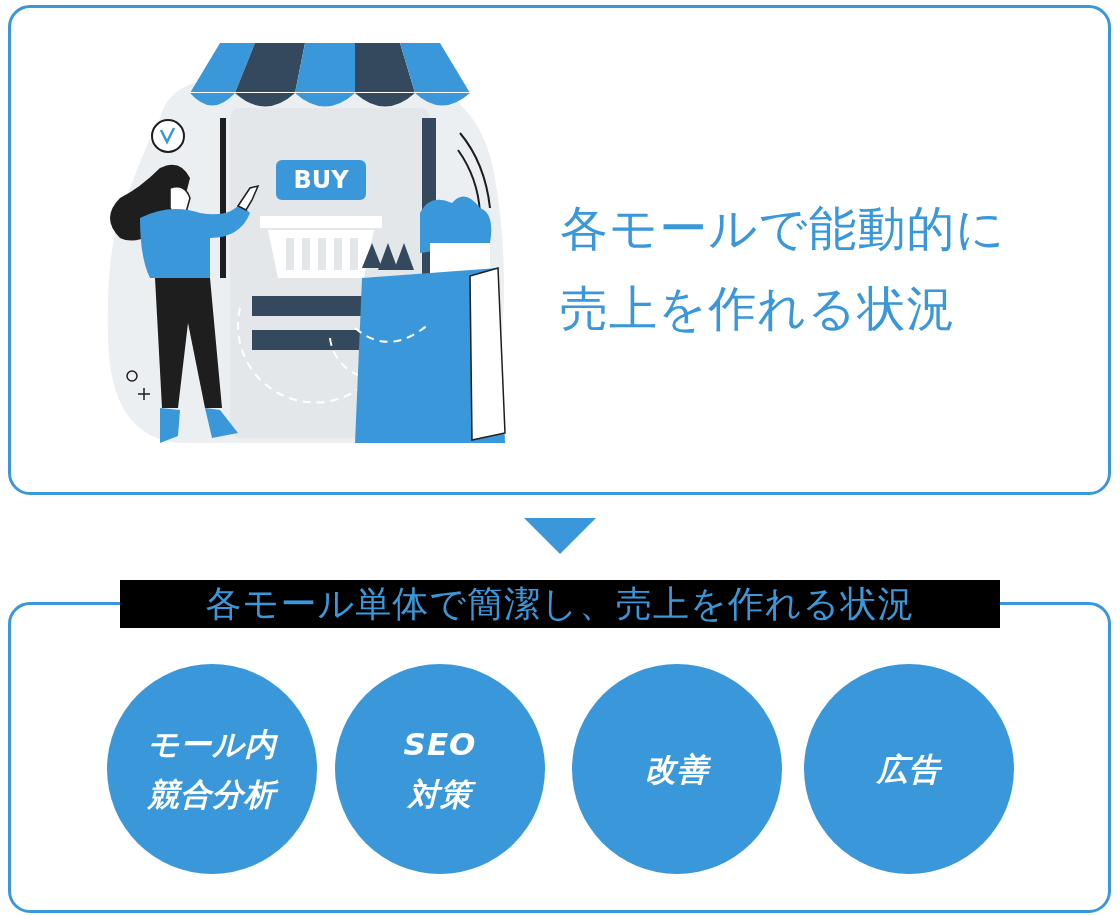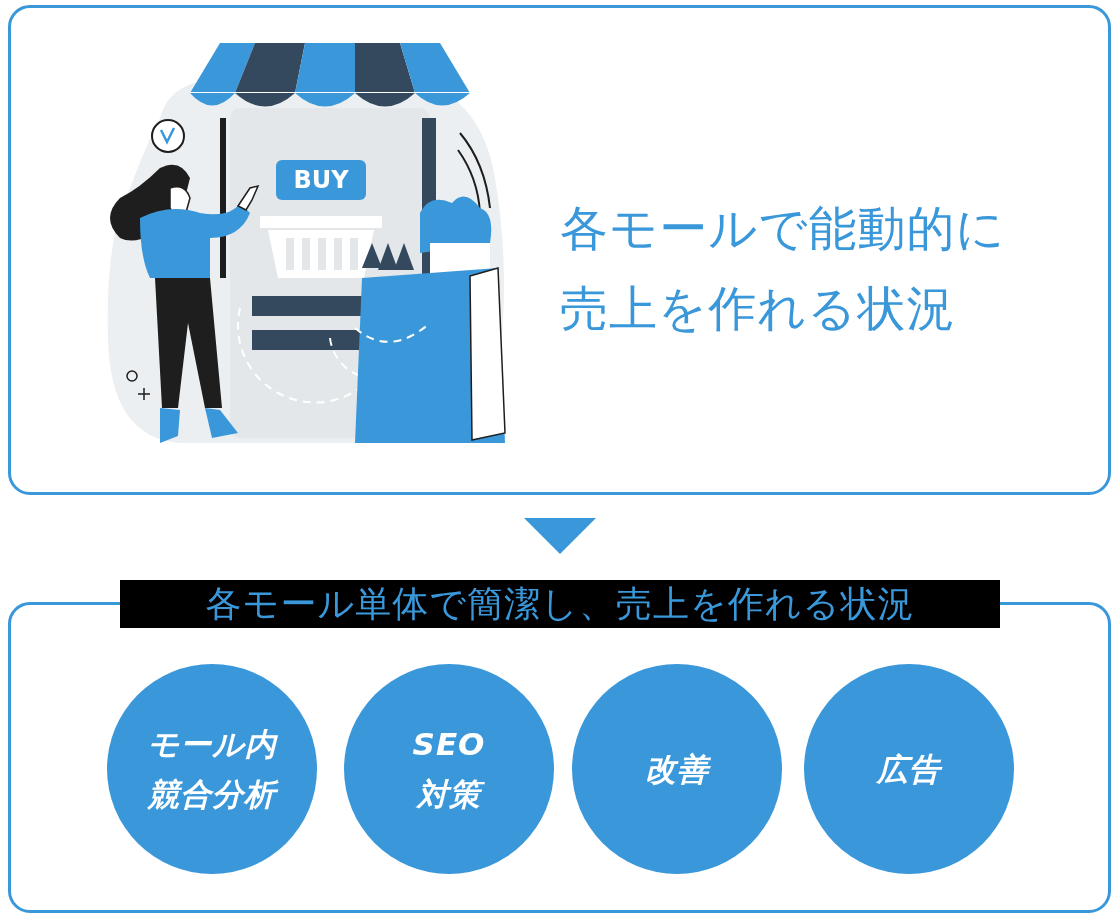--- a/index.html
+++ b/index.html
@@ -126,21 +126,21 @@
 <div class="down-arrow"></div>
 
 <div class="bottom-box"></div>
 <div class="bottom-title">各モール単体で簡潔し、売上を作れる状況</div>
 
 <div class="circles">
   <div class="circle" style="left:0px">
     <span>モール内</span>
     <span>競合分析</span>
   </div>
-  <div class="circle" style="left:237px">
+  <div class="circle" style="left:228px">
     <span>SEO</span>
     <span>対策</span>
   </div>
   <div class="circle" style="left:465px">
     <span>改善</span>
   </div>
   <div class="circle" style="left:697px">
     <span>広告</span>
   </div>
 </div>

